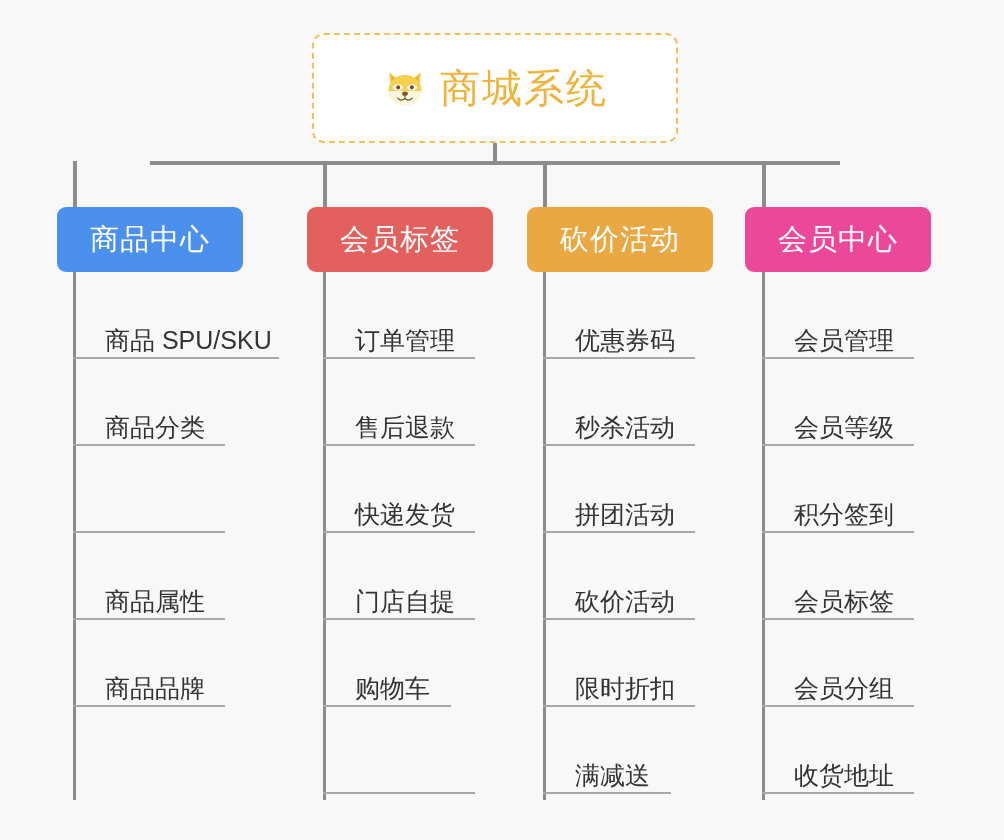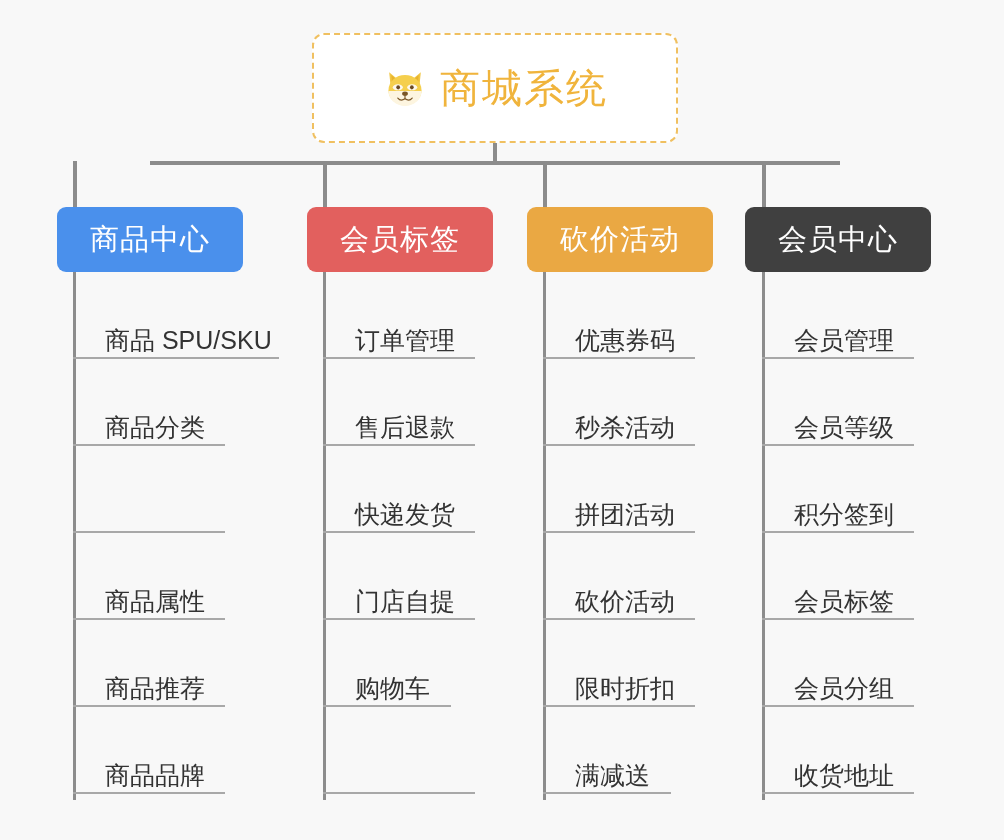--- a/index.html
+++ b/index.html
@@ -170,24 +170,20 @@
       </div>
       <div class="leaf-item">
         <div class="leaf-underline" style="width: 152px; background: rgb(168, 168, 168);"></div>
       </div>
       <div class="leaf-item">
         <div class="leaf-underline" style="width: 152px; background: rgb(168, 168, 168);"></div>
         <span class="leaf-label">商品属性</span>
       </div>
       <div class="leaf-item">
         <div class="leaf-underline" style="width: 152px; background: rgb(168, 168, 168);"></div>
-        <span class="leaf-label">商品推荐</span>
-      </div>
-      <div class="leaf-item">
-        <div class="leaf-underline" style="width: 152px; background: rgb(168, 168, 168);"></div>
         <span class="leaf-label">商品品牌</span>
       </div>
     </div>
     <div class="conn conn-drop" style="left: 323px;"></div>
     <div class="cat-box" style="left: 307px; width: 186px; background: rgb(226, 96, 94);">
       <span class="cat-label" style="color: rgb(255, 255, 255);">会员标签</span>
     </div>
     <div class="leaf-col" style="left: 323px;">
       <div class="leaf-trunk"></div>
       <div class="leaf-item">
@@ -239,21 +235,21 @@
       <div class="leaf-item">
         <div class="leaf-underline" style="width: 152px; background: rgb(168, 168, 168);"></div>
         <span class="leaf-label">限时折扣</span>
       </div>
       <div class="leaf-item">
         <div class="leaf-underline" style="width: 128px; background: rgb(168, 168, 168);"></div>
         <span class="leaf-label">满减送</span>
       </div>
     </div>
     <div class="conn conn-drop" style="left: 762px;"></div>
-    <div class="cat-box" style="left: 745px; width: 186px; background: #404040;">
+    <div class="cat-box" style="left: 745px; width: 186px; background: #ec4899;">
       <span class="cat-label" style="color: rgb(255, 255, 255);">会员中心</span>
     </div>
     <div class="leaf-col" style="left: 762px;">
       <div class="leaf-trunk"></div>
       <div class="leaf-item">
         <div class="leaf-underline" style="width: 152px; background: rgb(168, 168, 168);"></div>
         <span class="leaf-label">会员管理</span>
       </div>
       <div class="leaf-item">
         <div class="leaf-underline" style="width: 152px; background: rgb(168, 168, 168);"></div>

